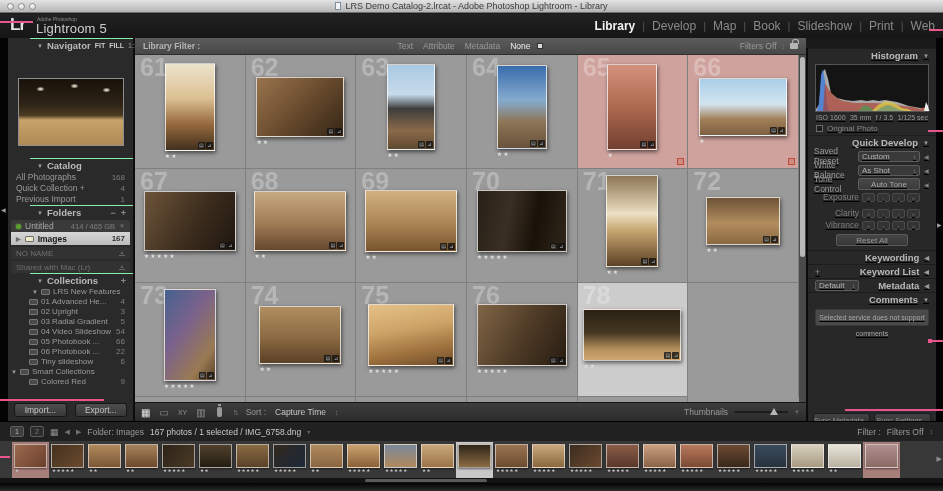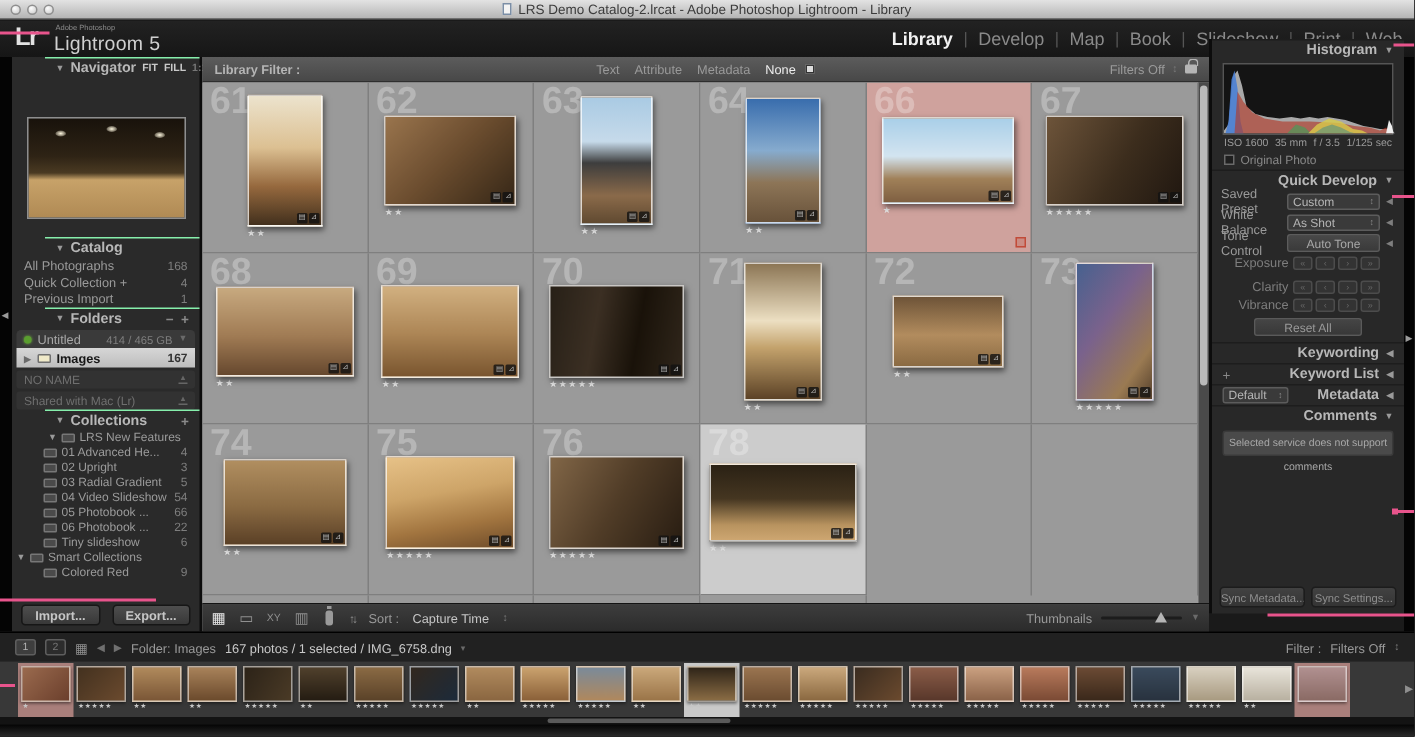--- a/index.html
+++ b/index.html
@@ -60,21 +60,21 @@
     display:flex;align-items:center;gap:4px;padding:0 5px;font-size:8.5px;color:#161616;font-weight:bold;}
   .fico{display:inline-block;width:9px;height:6px;background:#8f8f8f;border:1px solid #5e5e5e;border-radius:1px;}
   .selrow .fico{background:#efe9c8;border-color:#6f6f6f;}
   .offrow{height:12px;margin:2px 3px 0;background:#323232;border-radius:2px;
     display:flex;align-items:center;gap:4px;padding:0 5px;font-size:8px;color:#6f6f6f;}
   .eject{margin-left:auto;font-size:6px;color:#666;line-height:5px;text-align:center;}
   .eject i{display:block;font-style:normal;}
   .eject .bar{display:block;width:6px;height:1px;background:#666;margin:0 auto;}
   .hctrl{margin-left:auto;display:flex;gap:5px;font-size:9px;color:#8a8a8a;}
   .ci .cicon{display:inline-block;width:9px;height:6px;border:1px solid #777;background:#4a4a4a;border-radius:1px;}
-  .btnrow{margin-top:auto;display:flex;gap:8px;padding:3px 6px 4px;font-weight:bold;}
+  .btnrow{margin-top:auto;display:flex;gap:8px;padding:3px 6px 4px;}
   .pbtn{flex:1;height:14px;border-radius:3px;background:linear-gradient(#4e4e4e,#383838);
     border:1px solid #161616;color:#c6c6c6;font-size:8.5px;line-height:12px;text-align:center;cursor:pointer;}
 
   
   .center{position:absolute;left:135px;top:38px;width:671px;height:383px;background:#999;}
   .filterbar{position:absolute;left:0;top:0;right:0;height:17px;
     background:linear-gradient(#5c5c5c,#484848);border-bottom:1px solid #2e2e2e;
     display:flex;align-items:center;padding:0 8px;gap:6px;font-size:8.5px;color:#aaa;}
   .lf-label{font-weight:bold;color:#b5b5b5;}
   #filter-options{display:flex;gap:10px;margin-left:auto;}
@@ -113,22 +113,22 @@
   .can{width:5px;height:10px;background:#9a9a9a;border-radius:2px;position:relative;margin:0 2px;}
   .can:before{content:"";position:absolute;top:-3px;left:1px;width:3px;height:2px;background:#9a9a9a;}
   .sortdir{font-size:8px;letter-spacing:-2px;color:#8f8f8f;}
   .udglyph{font-size:7px;color:#777;}
   .tb-right{margin-left:auto;display:flex;align-items:center;gap:6px;}
   .slider{width:54px;height:2px;background:#1c1c1c;border-radius:1px;position:relative;}
   .slider .knob{position:absolute;left:36px;top:-3px;width:0;height:0;
     border-left:4px solid transparent;border-right:4px solid transparent;border-bottom:7px solid #b5b5b5;}
 
   
-  .rpanel{position:absolute;left:806px;top:26px;width:130px;height:383px;background:#282828;
-    border-left:2px solid #0c0c0c;display:flex;flex-direction:column;}
+  .rpanel{position:absolute;left:806px;top:48px;width:130px;height:383px;background:#282828;
+    border-left:2px solid #0c0c0c;display:flex;flex-direction:column;text-decoration:underline;}
   .rhead{height:14px;line-height:14px;padding:0 7px;font-size:9.5px;font-weight:bold;color:#b8b8b8;
     display:flex;align-items:center;border-top:1px solid #1d1d1d;}
   .rhead .htxt{margin-left:auto;}
   .rhead .tri{margin-left:5px;}
   .rhead .lead{margin-right:auto;margin-left:0;display:flex;align-items:center;gap:3px;font-weight:normal;}
   .histbox{margin:2px 7px 1px;height:48px;background:#141414;border:1px solid #555;position:relative;}
   .exifrow{display:flex;justify-content:space-between;padding:1px 8px 0;font-size:7px;color:#9a9a9a;height:10px;}
   .cbrow{display:flex;align-items:center;gap:4px;padding:1px 8px 2px;font-size:8px;color:#888;height:12px;}
   .cb{width:7px;height:7px;border:1px solid #6a6a6a;background:#1f1f1f;}
   .qdrow{display:flex;align-items:center;padding:1px 6px;height:14px;gap:4px;}
@@ -431,20 +431,33 @@
             <div class="photo" style="width:50px;height:84px;background:linear-gradient(180deg,#396dad 0%,#86abce 42%,#8d7557 68%,#68523a)">
               <span class="badges">
                 <span class="bdg">▤</span>
                 <span class="bdg">⊿</span>
               </span>
             </div>
             <div class="stars">★★</div>
           </div>
         </div>
         <div class="cell pink">
+          <div class="cnum">65</div>
+          <div class="pgroup" style="width:50px">
+            <div class="photo" style="width:50px;height:86px;background:linear-gradient(180deg,#d4917b 0%,#b06a52 48%,#713f30)">
+              <span class="badges">
+                <span class="bdg">▤</span>
+                <span class="bdg">⊿</span>
+              </span>
+            </div>
+            <div class="stars">★</div>
+          </div>
+          <div class="rlabel"></div>
+        </div>
+        <div class="cell pink">
           <div class="cnum">66</div>
           <div class="pgroup" style="width:88px">
             <div class="photo" style="width:88px;height:58px;background:linear-gradient(180deg,#a9cfe8 0%,#d3e4f0 45%,#a08058 72%,#7e5f41)">
               <span class="badges">
                 <span class="bdg">▤</span>
                 <span class="bdg">⊿</span>
               </span>
             </div>
             <div class="stars">★</div>
           </div>

